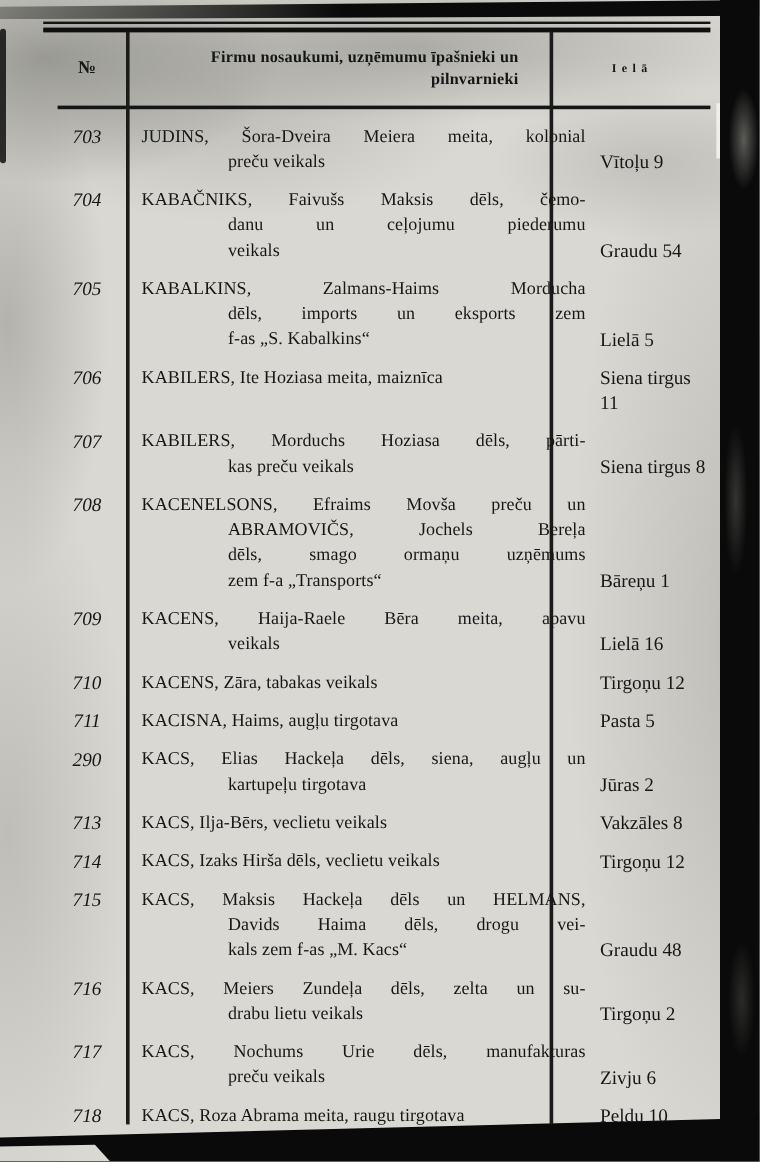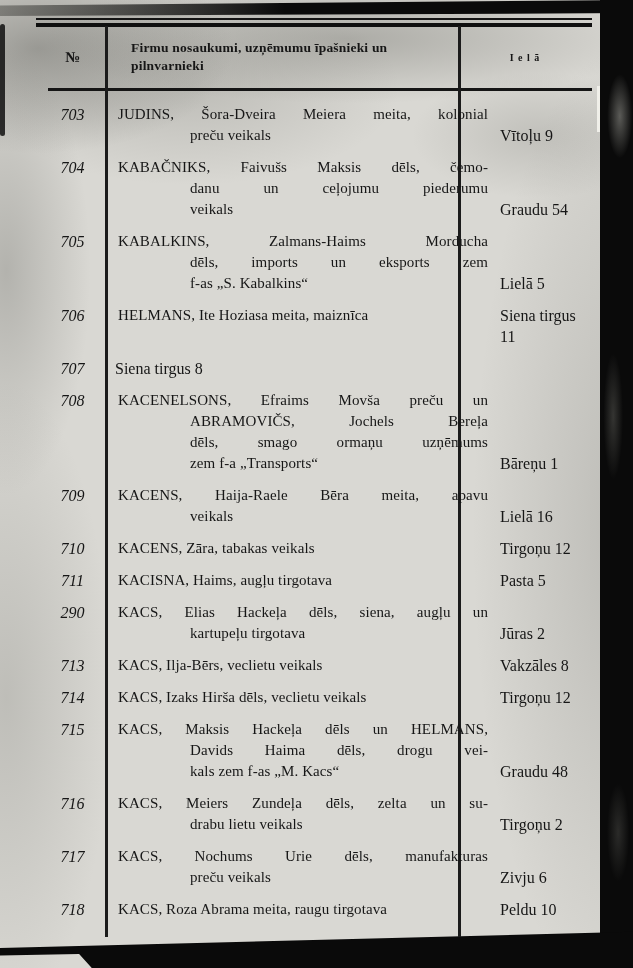--- a/index.html
+++ b/index.html
@@ -65,21 +65,21 @@
   
   .table-wrap { position: absolute; left: 40px; top: 26px; width: 552px; }
 
   .thead { display: flex; height: 62px; align-items: center; }
   .h-no {
     width: 65px; text-align: center;
     font-weight: bold; font-size: 15px;
   }
   .h-main {
     width: 353px; box-sizing: border-box; padding: 0 26px;
-    text-align: left; font-weight: bold;
+    text-align: right; font-weight: bold;
     font-size: 13.5px; line-height: 18px; letter-spacing: 0.2px;
   }
   .h-street {
     flex: 1; text-align: center; font-weight: bold;
     font-size: 10px; letter-spacing: 1px;
   }
 
   .tbody { padding-top: 16px; }
   .row { display: flex; margin-bottom: 11px; }
   .c-no {
@@ -155,28 +155,32 @@
             <div class="line cont fill">dēls, imports un eksports zem</div>
             <div class="line cont">f-as „S. Kabalkins“</div>
           </div>
           <div class="c-street">
             <div class="street-text">Lielā 5</div>
           </div>
         </div>
         <div class="row">
           <div class="c-no">706</div>
           <div class="c-main">
-            <div class="line">HELMANS, Ite Hoziasa meita, maiznīca</div>
+            <div class="line">KABILERS, Ite Hoziasa meita, maiznīca</div>
           </div>
           <div class="c-street">
             <div class="street-text">Siena tirgus 11</div>
           </div>
         </div>
         <div class="row">
           <div class="c-no">707</div>
+          <div class="c-main">
+            <div class="line fill">KABILERS, Morduchs Hoziasa dēls, pārti-</div>
+            <div class="line cont">kas preču veikals</div>
+          </div>
           <div class="c-street">
             <div class="street-text">Siena tirgus 8</div>
           </div>
         </div>
         <div class="row">
           <div class="c-no">708</div>
           <div class="c-main">
             <div class="line fill">KACENELSONS, Efraims Movša preču un</div>
             <div class="line cont fill">ABRAMOVIČS, Jochels Bereļa</div>
             <div class="line cont fill">dēls, smago ormaņu uzņēmums</div>

